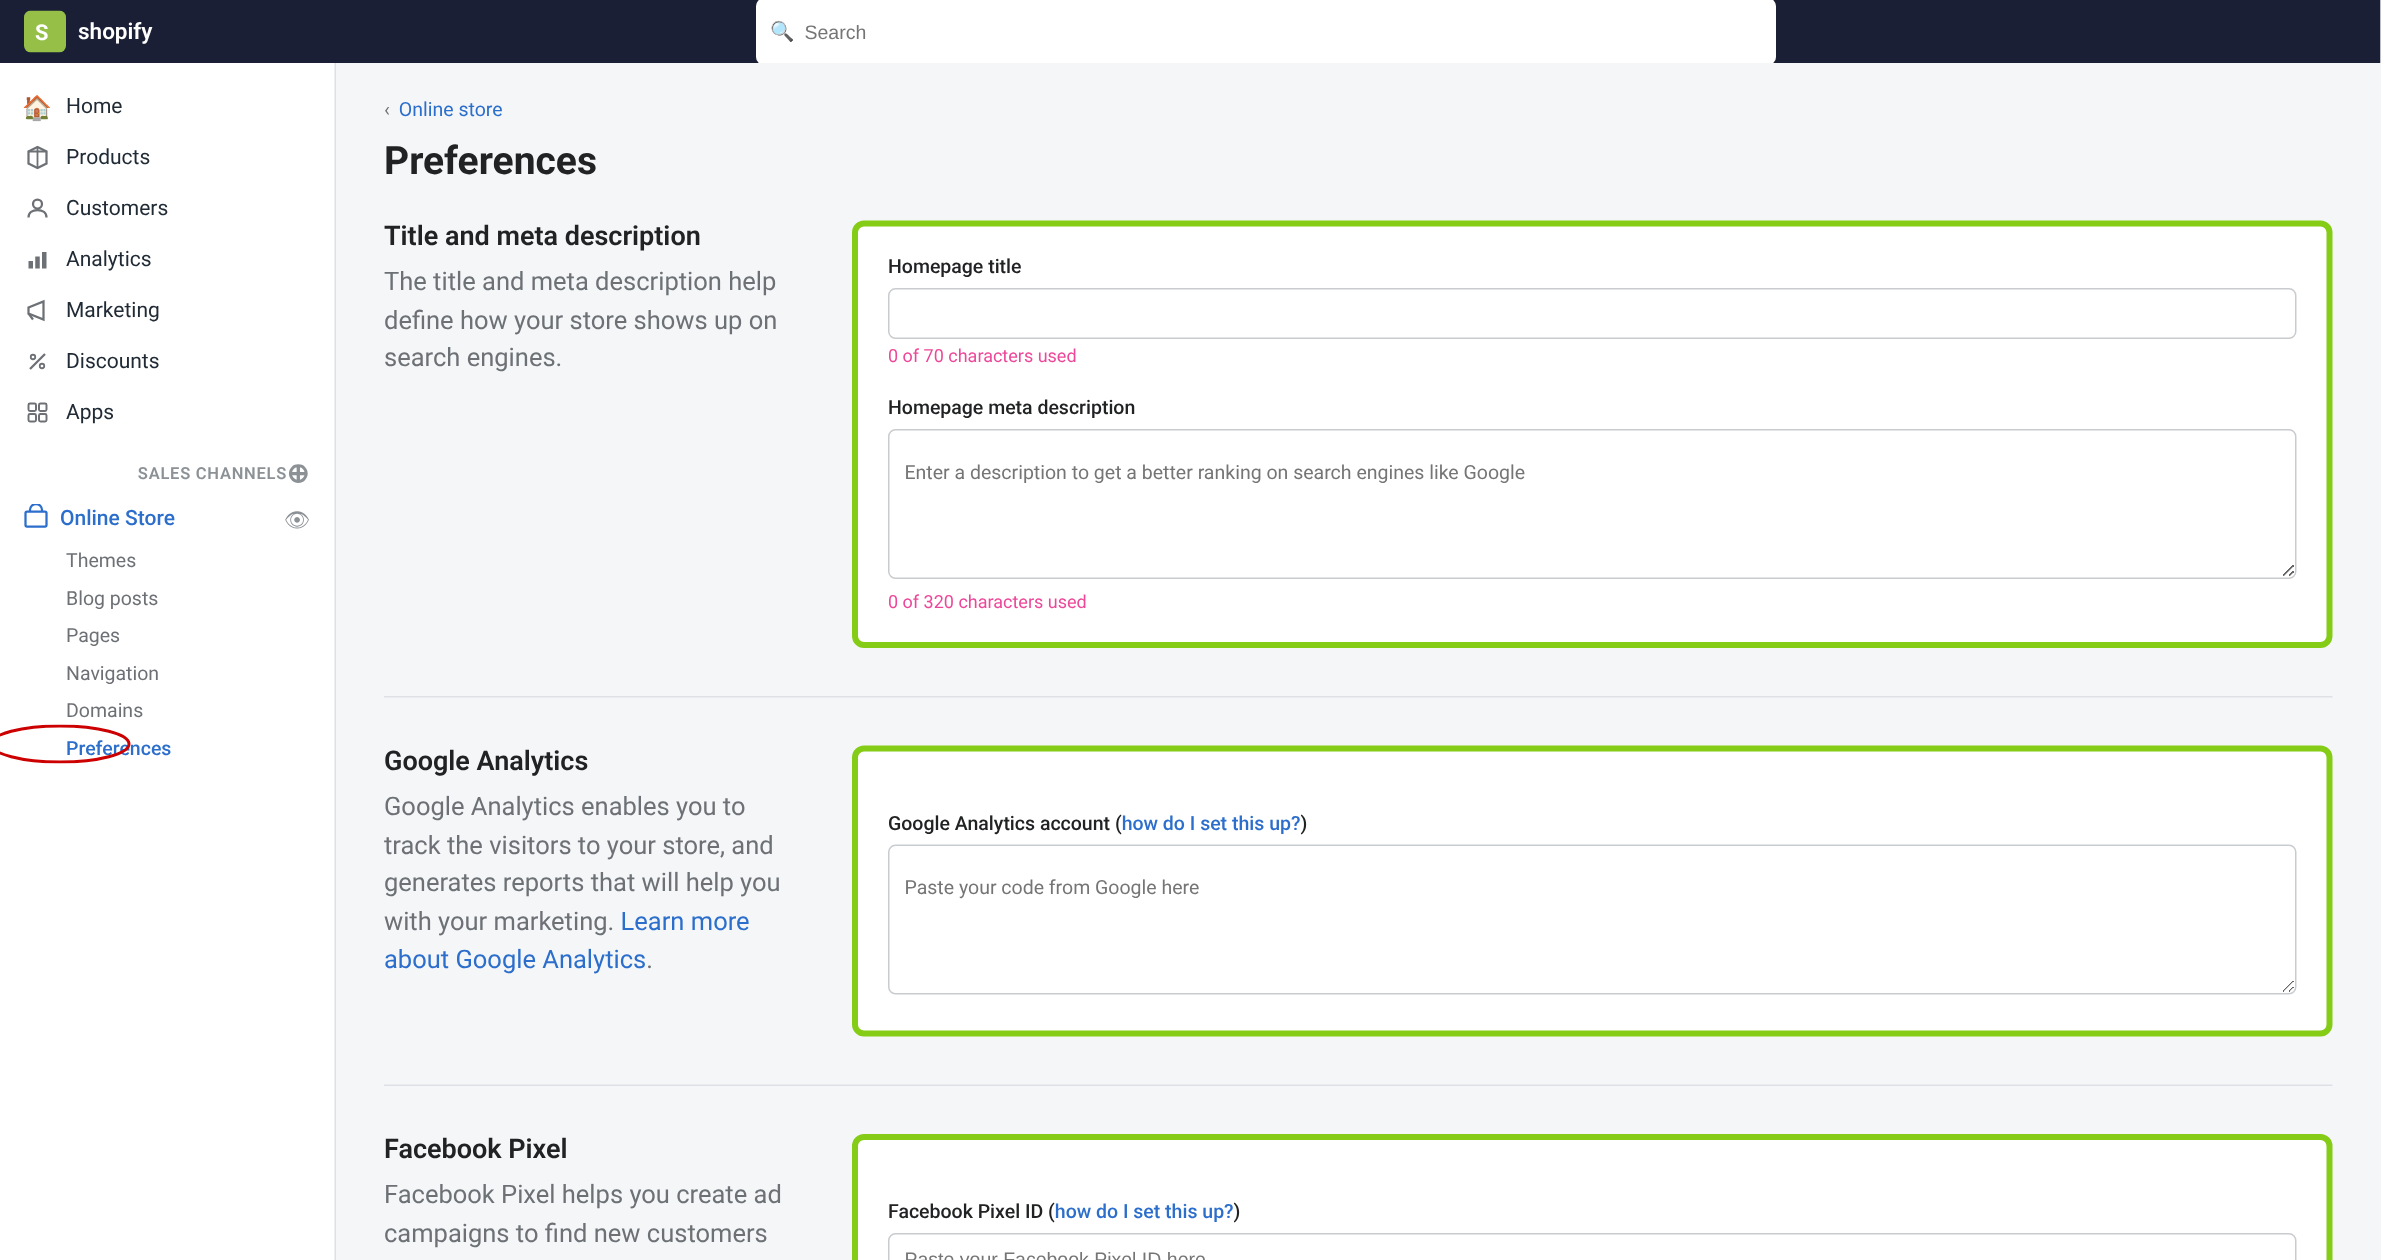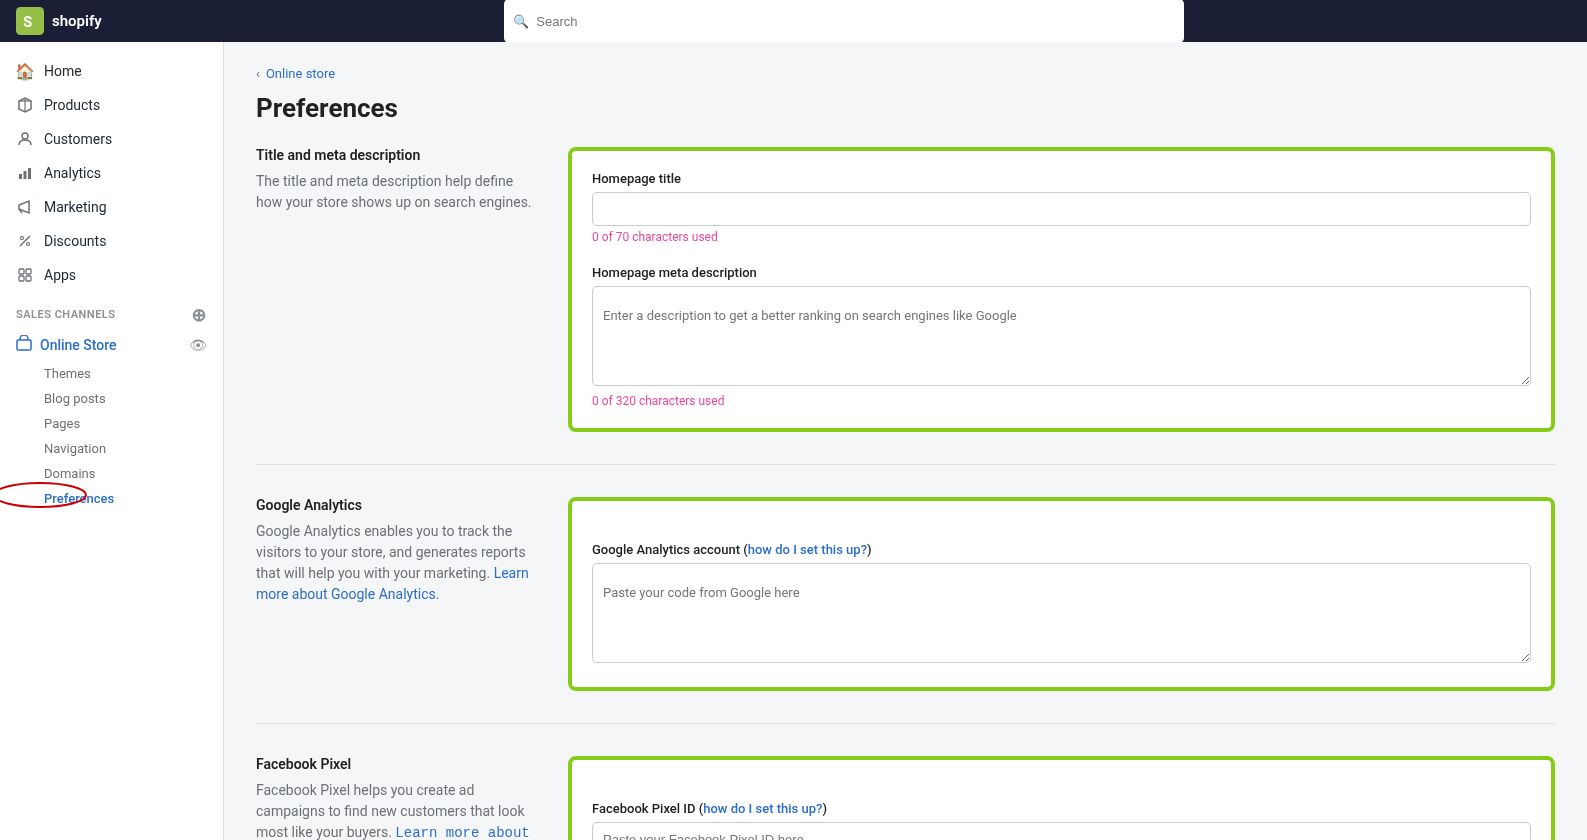--- a/index.html
+++ b/index.html
@@ -83,21 +83,21 @@
 
     .sidebar-section-label {
       font-size: 11px;
       font-weight: 600;
       color: #8c9196;
       text-transform: uppercase;
       letter-spacing: 0.5px;
       padding: 12px 16px 4px;
       display: flex;
       align-items: center;
-      justify-content: space-between;
+      justify-content: flex-end;
     }
     .sidebar-section-label .add-icon {
       font-size: 18px;
       color: #8c9196;
       cursor: pointer;
     }
 
     .sidebar-sales-item {
       display: flex;
       align-items: center;
@@ -146,27 +146,27 @@
       gap: 32px;
       margin-bottom: 32px;
       padding-bottom: 32px;
       border-bottom: 1px solid #dde0e4;
     }
     .section-left {
       width: 280px;
       flex-shrink: 0;
     }
     .section-left h3 {
-      font-size: 14px;
+      font-size: 18px;
       font-weight: 600;
       color: #202223;
       margin-bottom: 8px;
     }
     .section-left p {
-      font-size: 14px;
+      font-size: 17px;
       color: #6d7175;
       line-height: 1.5;
     }
     .section-left p a { color: #2c6ecb; text-decoration: none; }
 
     .section-right {
       flex: 1;
       background: #fff;
       border: 4px solid #84cc16;
       border-radius: 8px;

